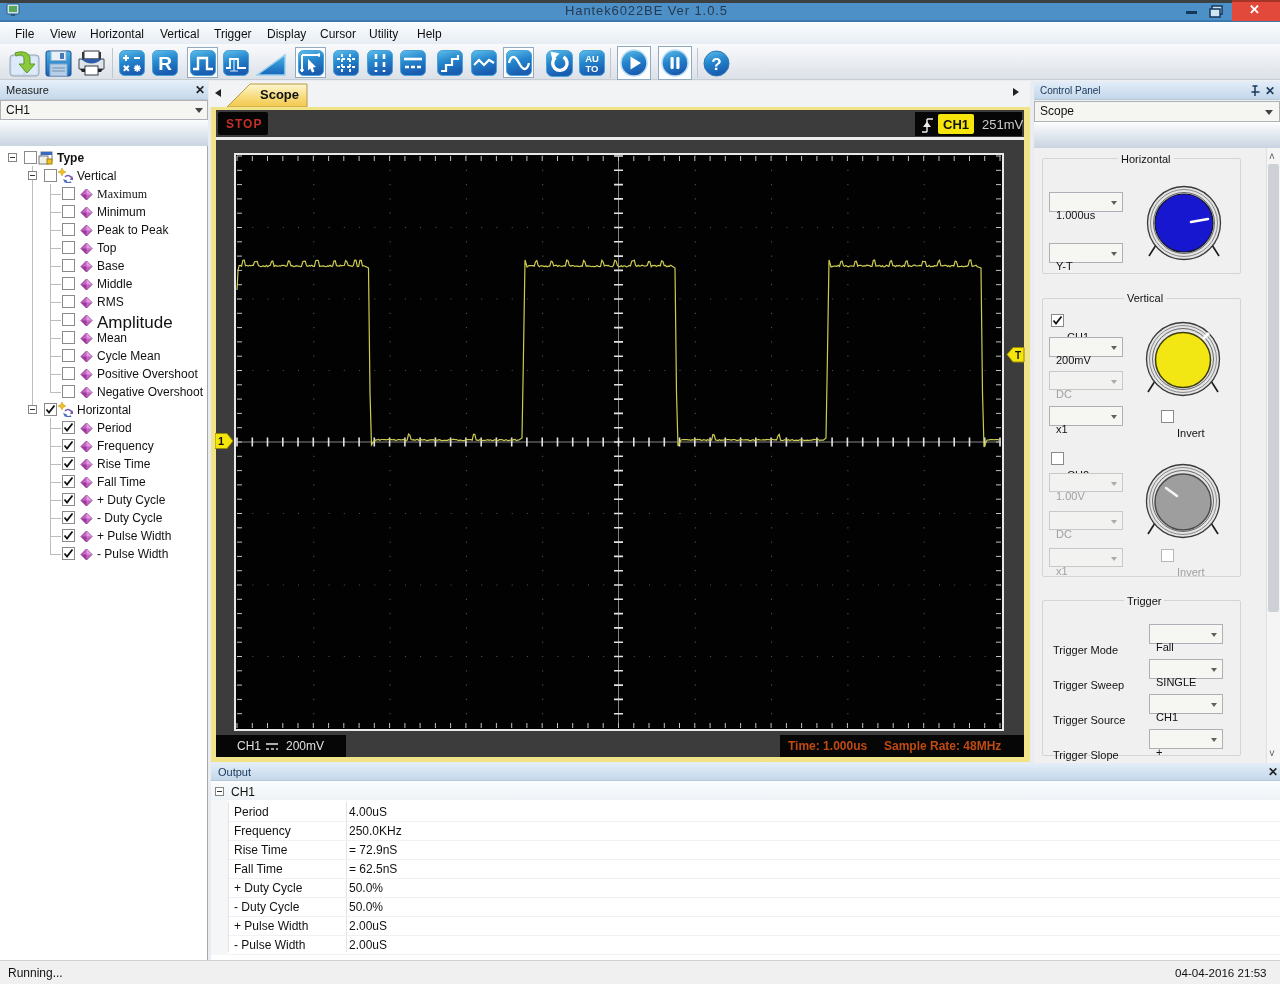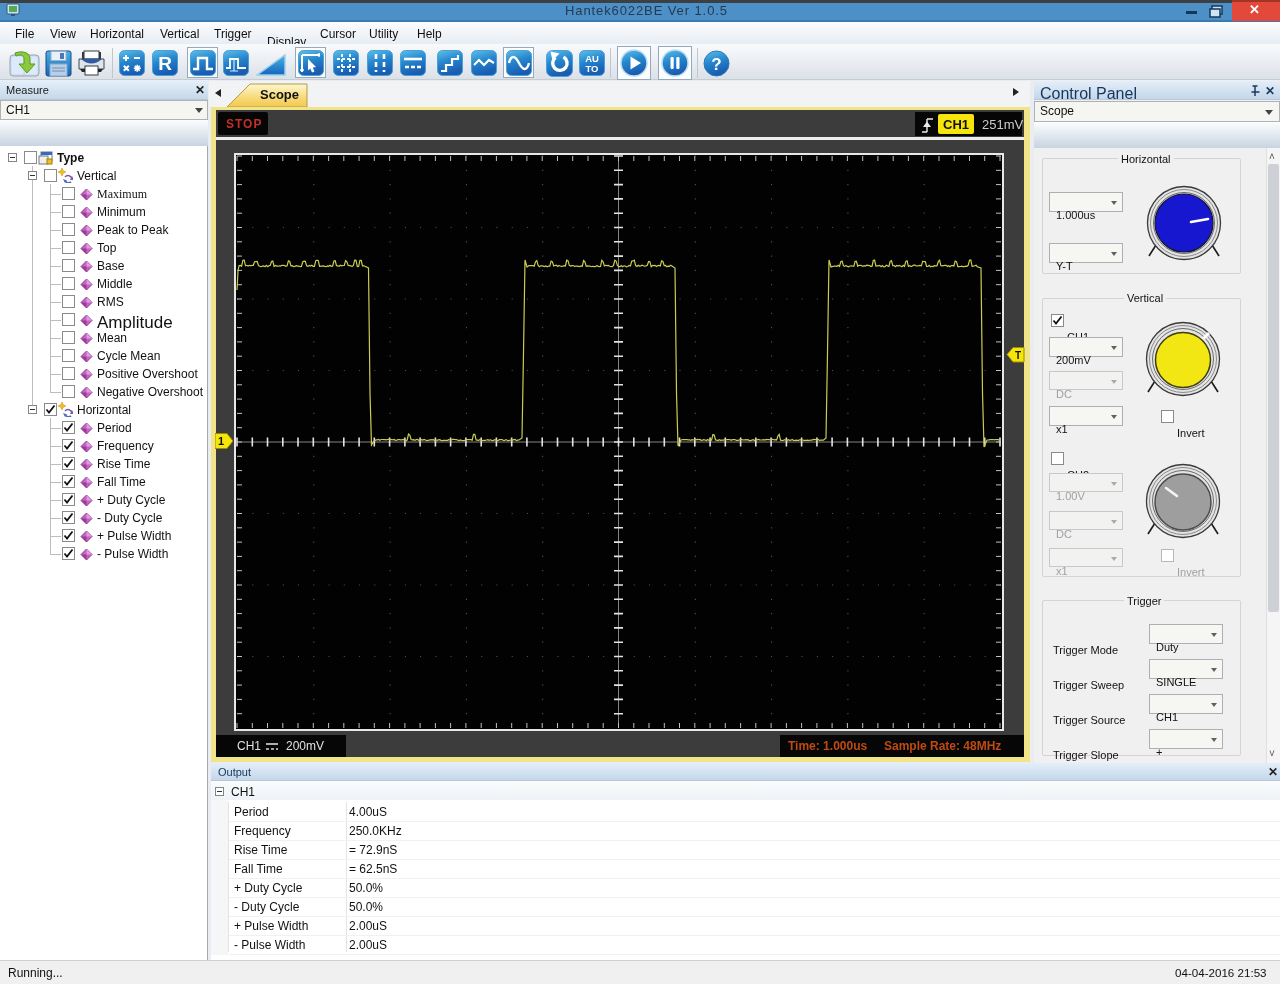--- a/index.html
+++ b/index.html
@@ -33,21 +33,21 @@
     </svg></div>
 <div class="abs" style="left:1232px;top:2px;width:48px;height:19px;background:#e2493a;"></div>
 <div class="abs" style="left:1232px;top:0;width:48px;height:2px;background:#a33428;"></div>
 <div class="abs" style="left:1249px;top:2px;font-size:13px;font-weight:bold;color:#fff;">✕</div>
 <div class="abs" style="left:0;top:22px;width:1280px;height:22px;background:linear-gradient(#fbfdfe,#e7edf4);"></div>
 <div class="abs" style="left:15px;top:27px;font-size:12px;color:#101010;">File</div>
 <div class="abs" style="left:50px;top:27px;font-size:12px;color:#101010;">View</div>
 <div class="abs" style="left:90px;top:27px;font-size:12px;color:#101010;">Horizontal</div>
 <div class="abs" style="left:160px;top:27px;font-size:12px;color:#101010;">Vertical</div>
 <div class="abs" style="left:214px;top:27px;font-size:12px;color:#101010;">Trigger</div>
-<div class="abs" style="left:267px;top:27px;font-size:12px;color:#101010;margin-top:8px;">Display</div>
+<div class="abs" style="left:267px;top:27px;font-size:12px;color:#101010;">Display</div>
 <div class="abs" style="left:320px;top:27px;font-size:12px;color:#101010;">Cursor</div>
 <div class="abs" style="left:369px;top:27px;font-size:12px;color:#101010;">Utility</div>
 <div class="abs" style="left:417px;top:27px;font-size:12px;color:#101010;">Help</div>
 <div class="abs" style="left:0;top:44px;width:1280px;height:36px;background:linear-gradient(#f9fafc,#dce1e8);border-bottom:1px solid #c6ccd4;"></div>
 <div class="abs" style="left:112px;top:48px;width:1px;height:30px;background:#c0c6cd;"></div>
 <div class="abs" style="left:610px;top:48px;width:1px;height:30px;background:#c0c6cd;"></div>
 <div class="abs" style="left:697px;top:48px;width:1px;height:30px;background:#c0c6cd;"></div>
 <svg width="0" height="0" style="position:absolute;">
     <defs>
 <linearGradient id="bg1" x1="0" y1="0" x2="0.3" y2="1">
@@ -493,21 +493,21 @@
 <svg class="abs" style="left:265px;top:742px;" width="15" height="10">
     <path d="M1,2 h12" stroke="#d8d8d8" stroke-width="1.6"></path>
     <path d="M1,7 h3 M6,7 h3 M11,7 h2" stroke="#d8d8d8" stroke-width="1.6"></path>
   </svg>
 <div class="abs" style="left:286px;top:739px;font-size:12px;color:#e0e0e0;">200mV</div>
 <div class="abs" style="left:788px;top:739px;font-size:12px;color:#c04a10;font-weight:bold;">Time: 1.000us</div>
 <div class="abs" style="left:884px;top:739px;font-size:12px;color:#c04a10;font-weight:bold;">Sample Rate: 48MHz</div>
 
 <div class="abs" style="left:1034px;top:80px;width:246px;height:683px;background:#f0f0f0;"></div>
 <div class="abs" style="left:1034px;top:81px;width:246px;height:19px;background:linear-gradient(#e4eef9,#c3d7ea);border-bottom:1px solid #b8c8d8;"></div>
-<div class="abs" style="left:1040px;top:85px;font-size:16px;color:#16365a;">Control Panel</div>
+<div class="abs" style="left:1040px;top:85px;font-size:10px;color:#16365a;">Control Panel</div>
 <svg class="abs" style="left:1249px;top:85px;" width="12" height="12">
     <path d="M6,1 v6 M2.5,7 h8 M3.5,1 h5 M6,7 v4" stroke="#1c3a5e" stroke-width="1.5" fill="none"></path>
   </svg>
 <div class="abs" style="left:1265px;top:84px;font-size:12px;font-weight:bold;color:#1c3a5e;">✕</div>
 <div class="abs" style="left:1034px;top:101px;width:246px;height:21px;background:#f5f5f2;border:1px solid #aeb2b6;"></div>
 <div class="abs" style="left:1040px;top:104px;font-size:12px;color:#111;">Scope</div>
 <div class="abs" style="left:1265px;top:110px;width:0;height:0;border-left:4.5px solid transparent;border-right:4.5px solid transparent;border-top:5px solid #444;"></div>
 <div class="abs" style="left:1034px;top:122px;width:246px;height:26px;background:linear-gradient(#fcfdfe,#c8d4e1);"></div>
 <div class="abs" style="left:1266px;top:148px;width:14px;height:615px;background:#f5f5f5;border-left:1px solid #e0e0e0;"></div>
 <div class="abs" style="left:1269px;top:151px;font-size:10px;color:#555;">˄</div>
@@ -586,21 +586,21 @@
     <circle cx="39" cy="39" r="30.5" fill="none" stroke="#6a6a6a" stroke-width="1"></circle>
     <circle cx="39" cy="40" r="28" fill="#9e9e9e" stroke="#4a4a4a" stroke-width="1.5"></circle>
     <line x1="33" y1="34" x2="22" y2="26" stroke="#f4f4f4" stroke-width="2.6" stroke-linecap="round"></line>
   </svg>
 <div class="cb dis" style="left:1161px;top:549px;"></div>
 <div class="lbl" style="left:1177px;top:550px;color:#a0a0a0;">Invert</div>
 <div class="grp" style="left:1042px;top:600px;width:199px;height:156px;"></div>
 <div class="grpt" style="left:1124px;top:595px;">Trigger</div>
 <div class="lbl" style="left:1053px;top:628px;">Trigger Mode</div>
 <div class="combo" style="left:1149px;top:624px;width:74px;height:20px;">
-    <span class="t">Duty</span>
+    <span class="t">Fall</span>
     <span class="ar"></span>
   </div>
 <div class="lbl" style="left:1053px;top:663px;">Trigger Sweep</div>
 <div class="combo" style="left:1149px;top:659px;width:74px;height:20px;">
     <span class="t">SINGLE</span>
     <span class="ar"></span>
   </div>
 <div class="lbl" style="left:1053px;top:698px;">Trigger Source</div>
 <div class="combo" style="left:1149px;top:694px;width:74px;height:20px;">
     <span class="t">CH1</span>

